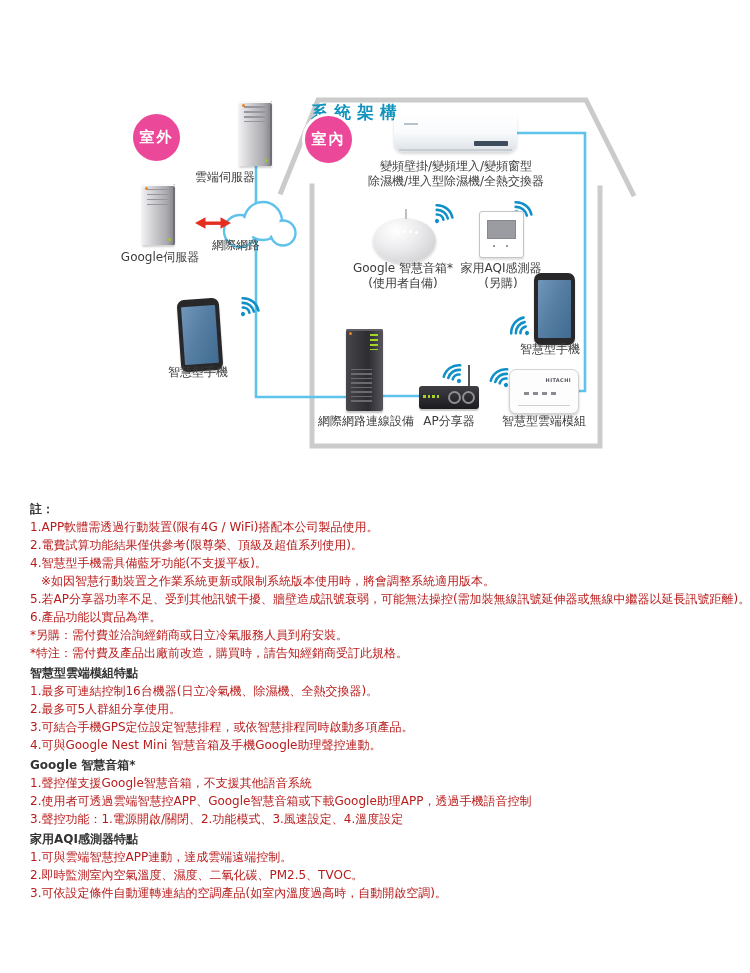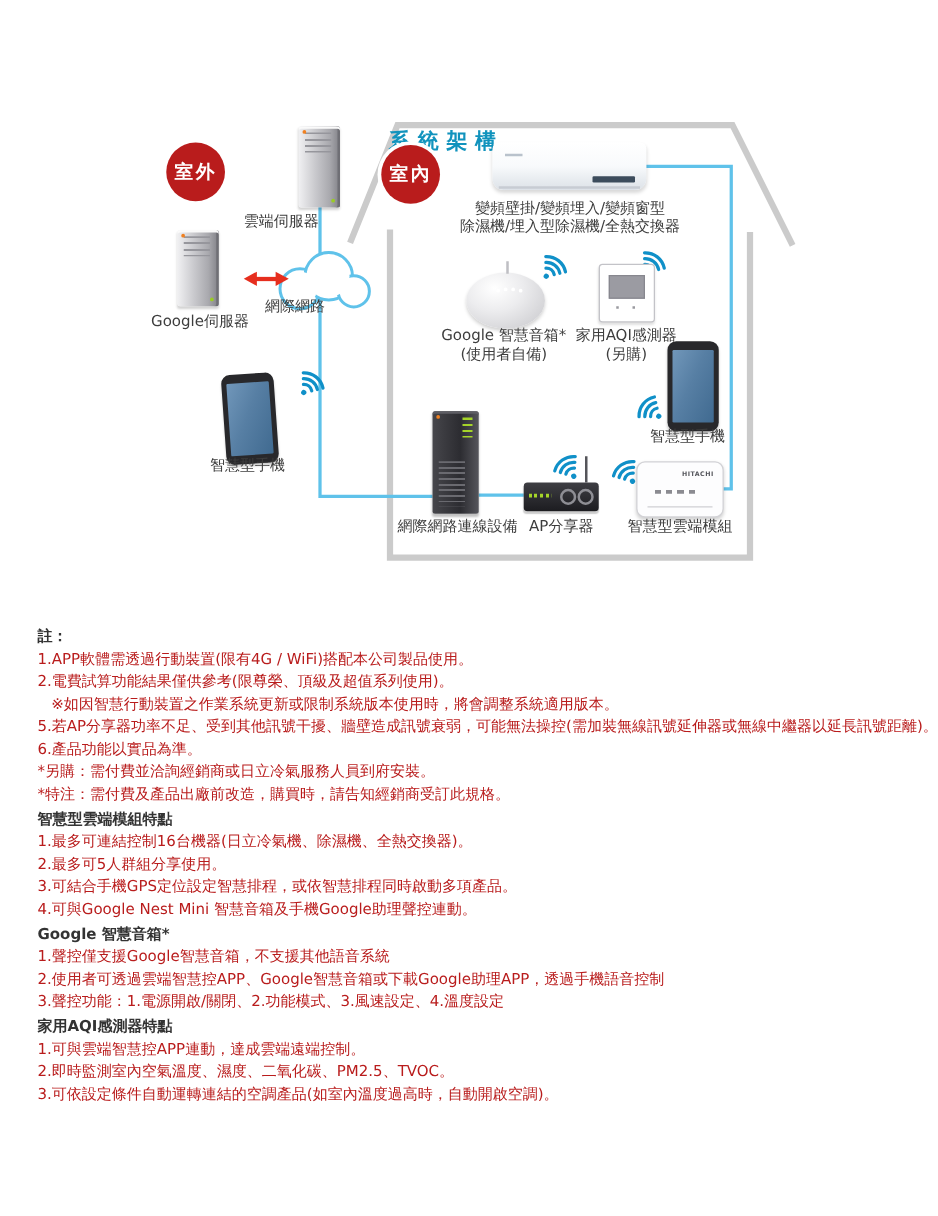--- a/index.html
+++ b/index.html
@@ -1,21 +1,21 @@
 <!DOCTYPE html>
 <html><head>
 <meta charset="utf-8">
 <style>
   html,body{margin:0;padding:0;background:#ffffff;}
   body{width:750px;height:973px;font-family:"DejaVu Sans","Liberation Sans",sans-serif;color:#444;overflow:hidden;}
   .diagram{position:relative;width:750px;height:470px;background:#fff;}
   .gfx{position:absolute;left:0;top:0;pointer-events:none;}
   .page-title{position:absolute;left:257px;top:70px;width:200px;text-align:center;
     font-size:17px;font-weight:bold;letter-spacing:6px;color:#1193bd;margin-top:31px;}
-  .badge{position:absolute;width:47px;height:47px;border-radius:50%;background:#b91c1c;
+  .badge{position:absolute;width:47px;height:47px;border-radius:50%;background:#ec4899;
     color:#fff;font-size:15px;font-weight:bold;display:flex;align-items:center;justify-content:center;letter-spacing:2px;}
   .badge-out{left:133px;top:114px;}
   .badge-in{left:305px;top:116px;box-shadow:0 0 0 3px #fff;}
   .lbl{position:absolute;font-size:12px;color:#3d3d3d;text-align:center;line-height:1.28;}
 
   
   .server{position:absolute;border-radius:2px;
     background:linear-gradient(90deg,#f0f0f2 0%,#c9c9cd 40%,#a9a9ae 75%,#808086 100%);
     box-shadow:inset 0 2px 0 #fafafa, inset -2px 0 0 #6f6f75, 0 2px 2px rgba(0,0,0,.18);}
   .srv-cloud{left:239px;top:101px;width:33px;height:65px;}
@@ -223,20 +223,21 @@
   <div class="lbl" style="left:312px;top:414px;width:108px;">網際網路連線設備</div>
   <div class="lbl" style="left:412px;top:414px;width:74px;">AP分享器</div>
   <div class="lbl" style="left:490px;top:414px;width:108px;">智慧型雲端模組</div>
 </div>
 
 <div class="notes">
   <div>
     <div class="note-head">註：</div>
     <div class="note-line">1.APP軟體需透過行動裝置(限有4G / WiFi)搭配本公司製品使用。</div>
     <div class="note-line">2.電費試算功能結果僅供參考(限尊榮、頂級及超值系列使用)。</div>
+    <div class="note-line">4.智慧型手機需具備藍牙功能(不支援平板)。</div>
     <div class="note-line indent">※如因智慧行動裝置之作業系統更新或限制系統版本使用時，將會調整系統適用版本。</div>
     <div class="note-line">5.若AP分享器功率不足、受到其他訊號干擾、牆壁造成訊號衰弱，可能無法操控(需加裝無線訊號延伸器或無線中繼器以延長訊號距離)。</div>
     <div class="note-line">6.產品功能以實品為準。</div>
     <div class="note-line">*另購：需付費並洽詢經銷商或日立冷氣服務人員到府安裝。</div>
     <div class="note-line">*特注：需付費及產品出廠前改造，購買時，請告知經銷商受訂此規格。</div>
   </div>
 
   <div class="section">
     <div class="note-head">智慧型雲端模組特點</div>
     <div class="note-line">1.最多可連結控制16台機器(日立冷氣機、除濕機、全熱交換器)。</div>

